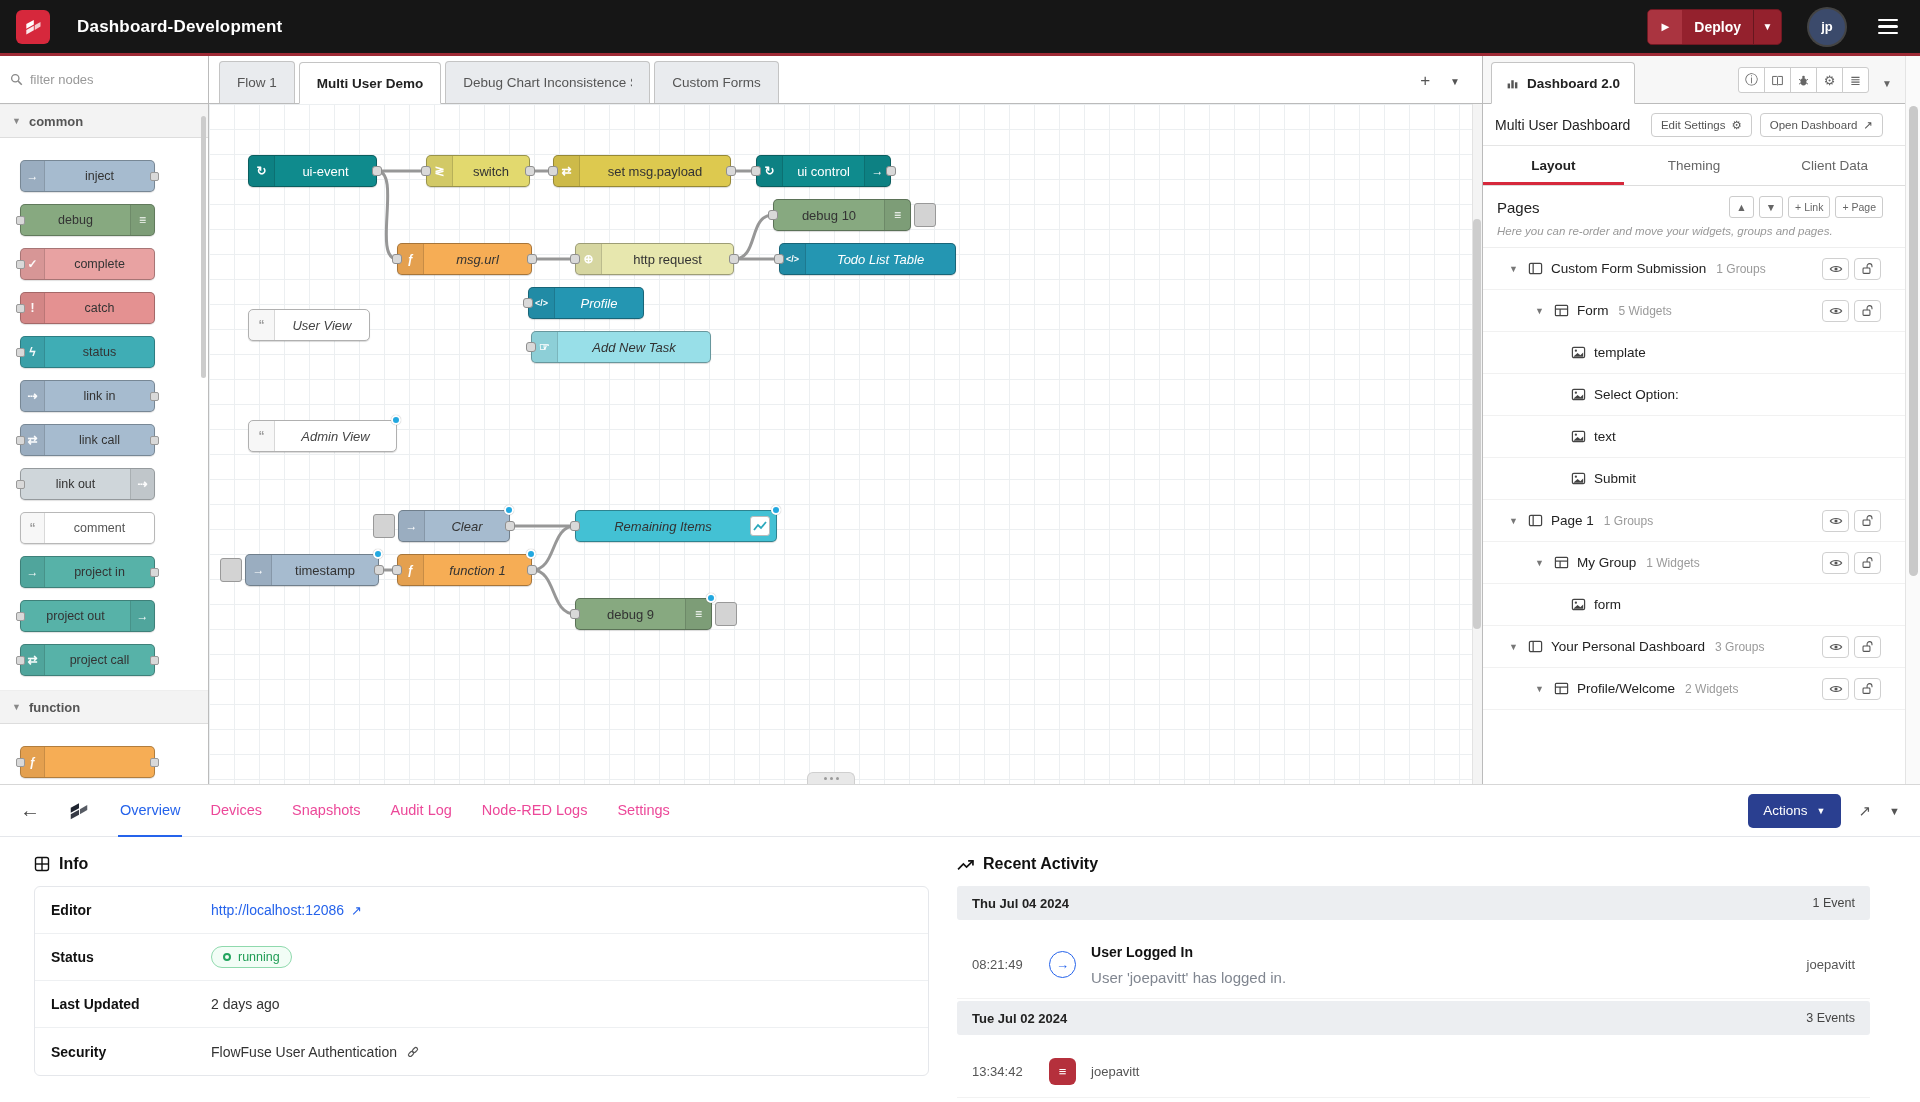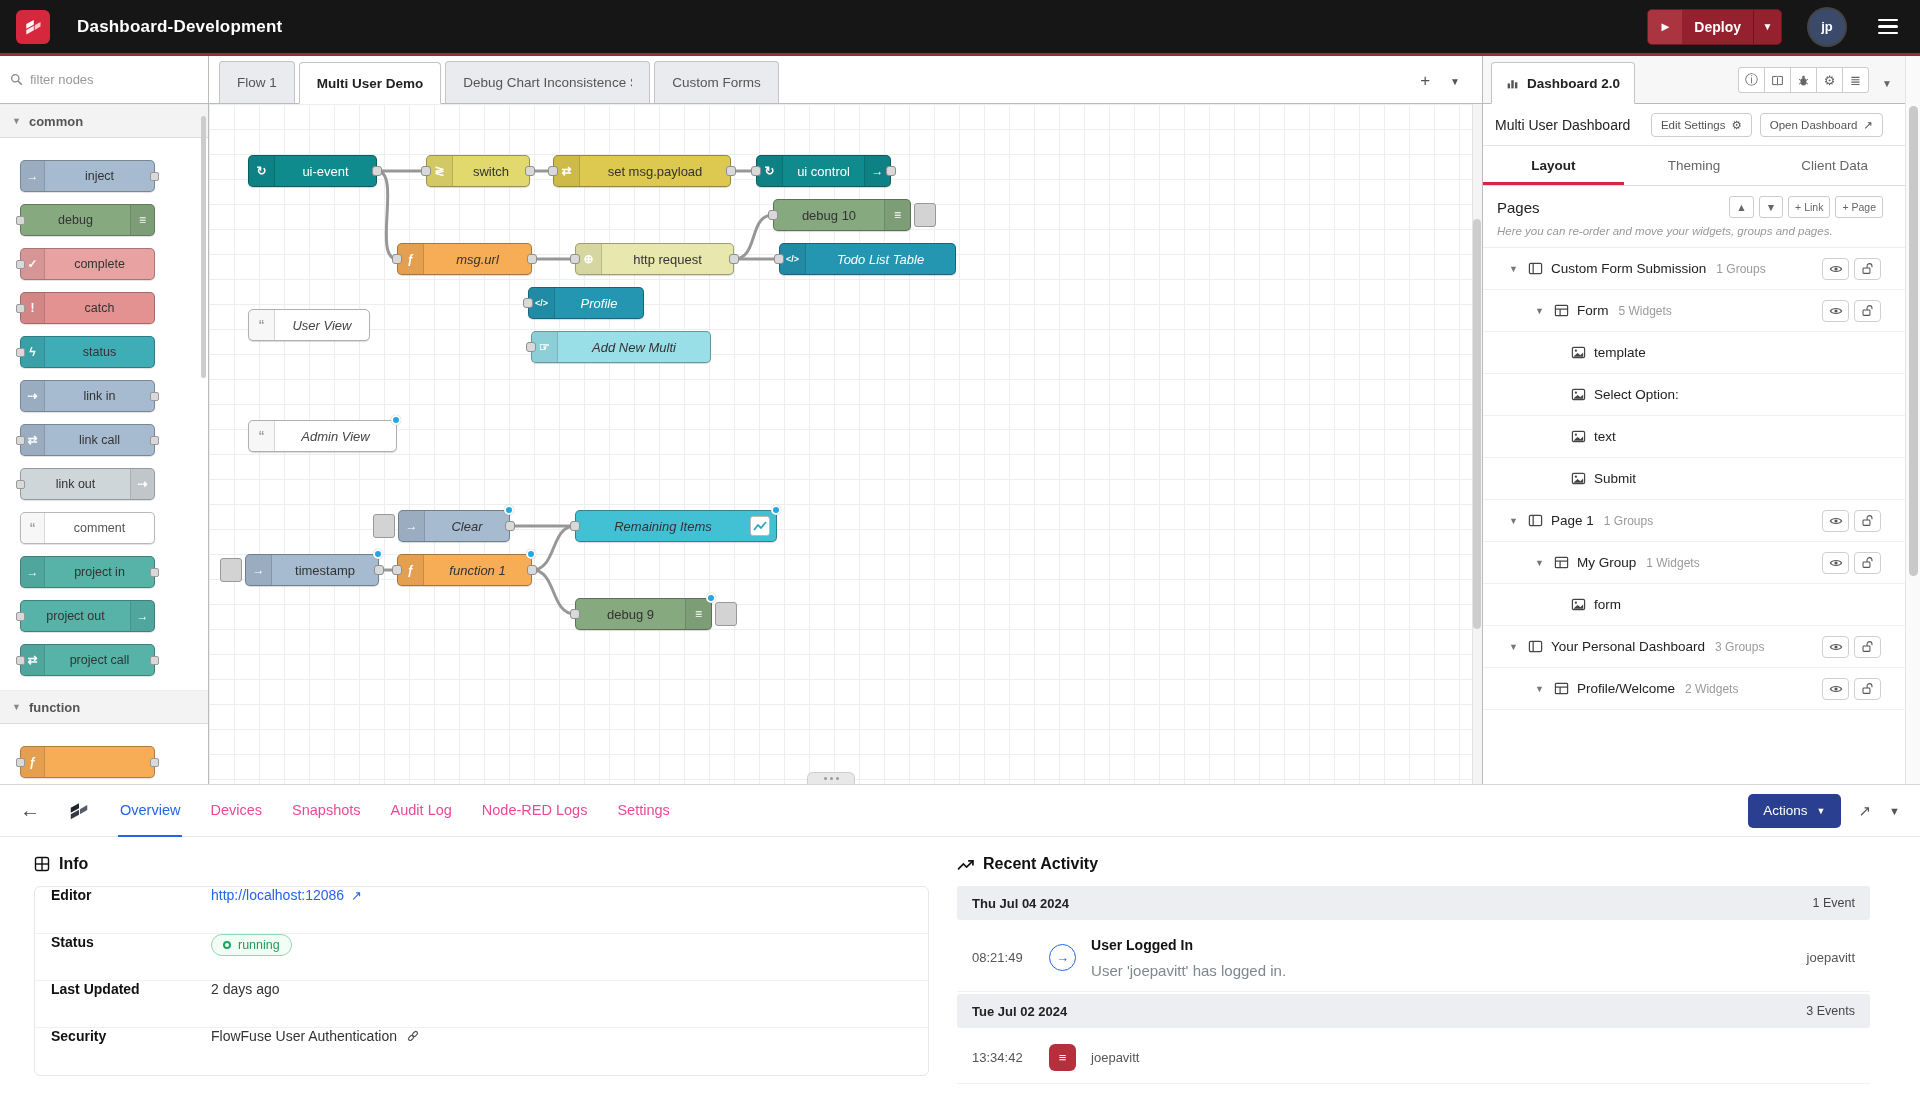--- a/index.html
+++ b/index.html
@@ -115,31 +115,31 @@
 .bnav-item{font-size:14.5px;color:#ec4899;height:52px;display:flex;align-items:center;border-bottom:2px solid transparent;padding:0 2px;cursor:pointer}
 .bnav-item.active{color:#2563eb;border-bottom-color:#2563eb;font-weight:500}
 .bnav-right{margin-left:auto;display:flex;align-items:center;gap:18px}
 .actions-btn{background:#2a3f90;color:#fff;font-size:13.5px;border-radius:5px;height:34px;padding:0 15px;display:flex;align-items:center;gap:9px;font-weight:500;cursor:pointer;border:none}
 .actions-btn .chv{font-size:9px}
 .ext-ic{color:#555;font-size:15px;cursor:pointer}
 .chev-down{color:#555;font-size:11px;cursor:pointer}
 .bcontent{flex:1;display:grid;grid-template-columns:1fr 1.02fr;gap:28px;padding:2px 50px 0 34px;min-height:0;overflow:hidden}
 .sect-title{display:flex;align-items:center;gap:9px;font-size:16px;font-weight:700;color:#111;padding:16px 0 13px}
 .icard{border:1px solid #e5e7eb;border-radius:6px;overflow:hidden}
-.irow{display:flex;min-height:47px;align-items:flex-start;border-bottom:1px solid #eef0f2;padding:0 16px}
+.irow{display:flex;min-height:47px;align-items:center;border-bottom:1px solid #eef0f2;padding:0 16px}
 .irow:last-child{border-bottom:none}
 .ilabel{width:160px;font-size:14px;font-weight:700;color:#111;flex:0 0 auto}
 .ival{font-size:14px;color:#333;display:flex;align-items:center;gap:9px}
 .ilink{color:#2563eb;text-decoration:none;display:flex;gap:7px;align-items:center;cursor:pointer}
 .extic{font-size:13px}
 .pill{display:inline-flex;align-items:center;gap:7px;border:1px solid #8fd9ad;color:#1f9d55;background:#f2fdf6;border-radius:12px;padding:3px 11px;font-size:12.5px}
 .pdot{width:8px;height:8px;border:2px solid #22a55e;border-radius:50%}
 .linkic{display:flex;cursor:pointer}
 .agroup{margin-bottom:2px}
-.adate{background:#eceef1;height:34px;display:flex;align-items:center;justify-content:space-between;padding:0 15px;font-size:13px;font-weight:700;color:#222;border-radius:3px;margin-bottom:4px}
+.adate{background:#eceef1;height:34px;display:flex;align-items:center;justify-content:space-between;padding:0 15px;font-size:13px;font-weight:700;color:#222;border-radius:3px;margin-bottom:11px}
 .acount{font-weight:400;color:#444;font-size:12.5px}
 .aevent{display:flex;align-items:center;gap:15px;padding:12px 15px;border-bottom:1px solid #f2f2f2}
 .atime{width:62px;color:#555;font-size:13px;flex:0 0 auto}
 .aicon{width:27px;height:27px;display:flex;align-items:center;justify-content:center;flex:0 0 auto;font-size:13px}
 .aicon.login-icon{border:1.7px solid #2563eb;color:#2563eb;border-radius:50%;font-weight:700}
 .aicon.deploy-icon{background:#b5303c;color:#fff;border-radius:6px;font-weight:700}
 .amain{flex:1;min-width:0}
 .atitle{font-size:14px;font-weight:700;color:#111}
 .adetail{font-size:15px;color:#808690;margin-top:8px}
 .auser{color:#555;font-size:13px}
@@ -377,21 +377,21 @@
           <div class="fnode dark ital" style="left:319px;top:183px;">
             <span class="nbody" style="width:116px;background:#2496b2">
               <span class="nicon l" style="font-size:9px;">&lt;/&gt;</span>
               <span class="nlabel">Profile</span>
               <span class="port pin"></span>
             </span>
           </div>
           <div class="fnode ital" style="left:322px;top:227px;">
             <span class="nbody" style="width:180px;background:#98dfe8">
               <span class="nicon l" style="">☞</span>
-              <span class="nlabel">Add New Multi</span>
+              <span class="nlabel">Add New Task</span>
               <span class="port pin"></span>
             </span>
           </div>
           <div class="fnode ital comment" style="left:39px;top:205px;">
             <span class="nbody" style="width:122px;">
               <span class="nicon l cmt" style="">“</span>
               <span class="nlabel">User View</span>
             </span>
           </div>
           <div class="fnode ital comment" style="left:39px;top:316px;">

